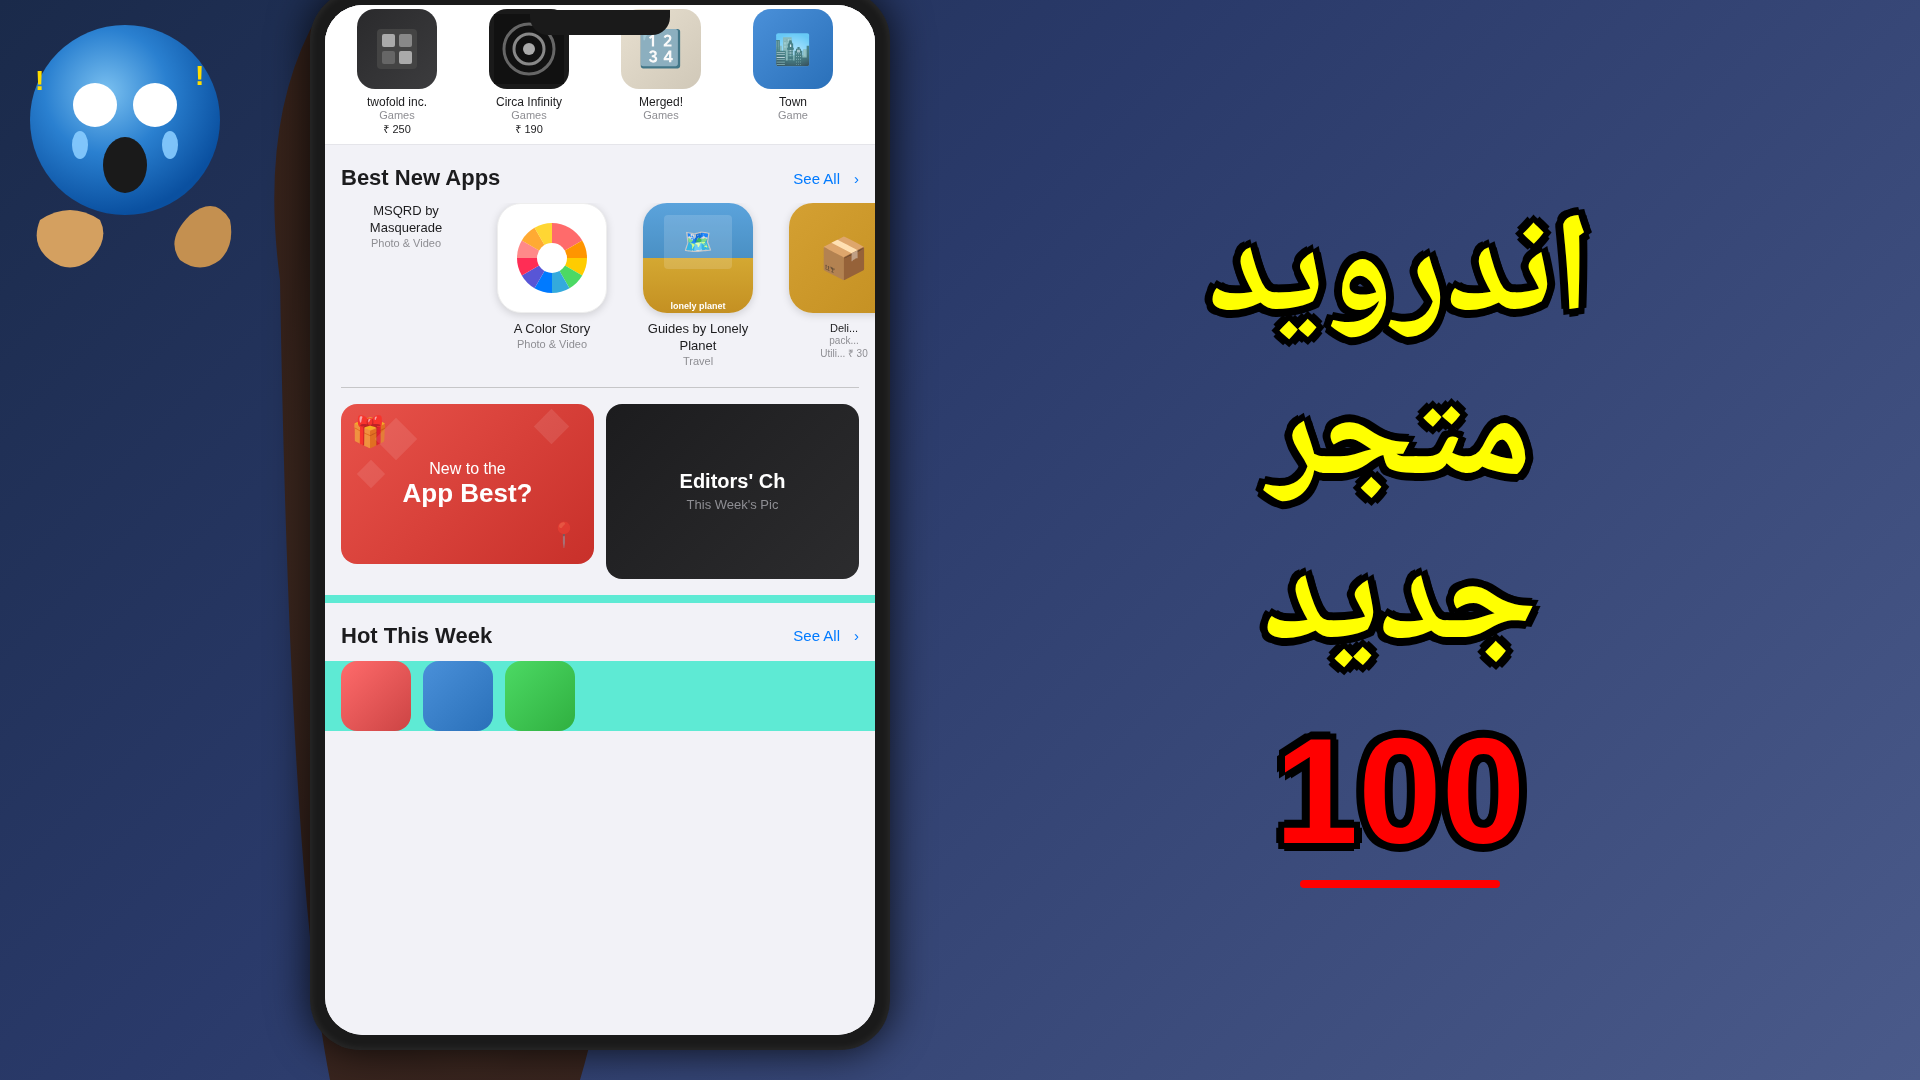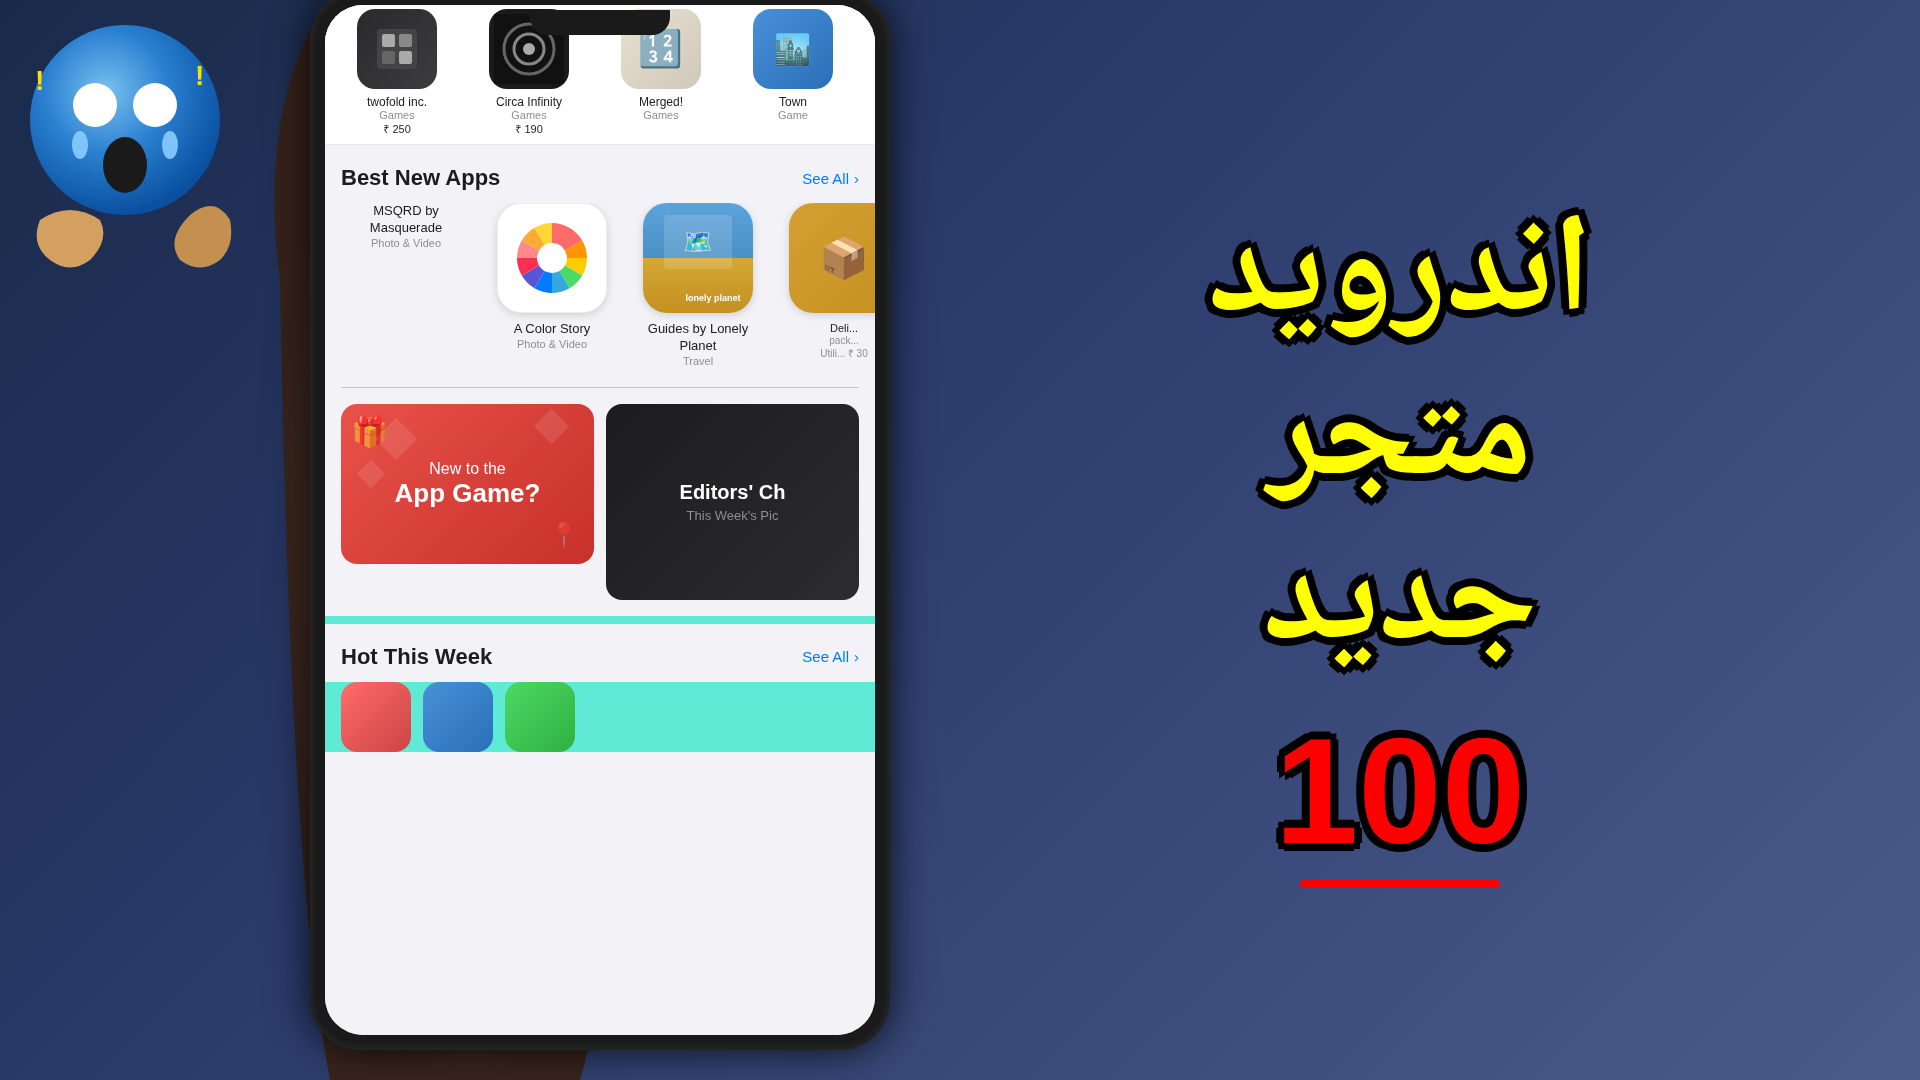--- a/index.html
+++ b/index.html
@@ -107,21 +107,21 @@
       font-size: 22px;
       font-weight: 700;
       color: #1c1c1e;
     }
 
     .see-all-link {
       font-size: 15px;
       color: #007aff;
       display: flex;
       align-items: center;
-      gap: 5px;
+      gap: 14px;
     }
 
     
     .apps-grid {
       display: flex;
       gap: 16px;
       padding: 0 16px 20px 16px;
       overflow: hidden;
       background: #f2f2f7;
     }
@@ -226,21 +226,21 @@
     .banner-new-subtitle {
       font-size: 26px;
       color: white;
       text-align: center;
       font-weight: 700;
       line-height: 1.2;
     }
 
     .banner-editors {
       flex: 1;
-      height: 196px;
+      height: 175px;
       background: linear-gradient(135deg, #1c1c1e, #2c2c2e);
       border-radius: 16px;
       display: flex;
       flex-direction: column;
       align-items: center;
       justify-content: center;
       padding: 16px;
       overflow: hidden;
     }
 
@@ -488,21 +488,21 @@
             <span class="app-card-name">A Color Story</span>
             <span class="app-card-category">Photo &amp; Video</span>
           </div>
 
           <div class="app-card">
             <div class="app-icon-large" style="background:linear-gradient(180deg,#5ba3dc 0%,#4a90c4 50%,#d4a832 50%,#c49022 100%); position:relative; overflow:hidden;">
 
               <div style="position:absolute; top:12px; left:50%; transform:translateX(-50%); width:68px; height:54px; background:rgba(255,255,255,0.15); border-radius:4px; display:flex; align-items:center; justify-content:center;">
                 <span style="font-size:24px; color:white;">🗺️</span>
               </div>
-              <div style="position:absolute; bottom:10px; left:50%; transform:translateX(-50%); font-size:9px; color:white; font-weight:700; text-align:center; white-space:nowrap;margin-left:15px;">lonely planet</div>
+              <div style="position:absolute; bottom:2px; left:50%; transform:translateX(-50%); font-size:9px; color:white; font-weight:700; text-align:center; white-space:nowrap;">lonely planet</div>
             </div>
             <span class="app-card-name">Guides by Lonely Planet</span>
             <span class="app-card-category">Travel</span>
           </div>
 
           <div class="app-card" style="overflow:hidden; max-width:60px;">
             <div class="app-icon-large" style="background:linear-gradient(135deg,#d4a032,#c49022); min-width:110px;">
               <span style="font-size:40px;">📦</span>
             </div>
             <span class="app-card-name" style="font-size:11px;">Deli...</span>
@@ -520,21 +520,21 @@
 
             <div style="position:absolute; top:10px; left:10px; font-size:30px; opacity:0.7;">🎁</div>
             <div style="position:absolute; bottom:15px; right:15px; font-size:24px; opacity:0.5;">📍</div>
 
             <div style="position:absolute; top:0; left:0; width:100%; height:100%; opacity:0.1;">
               <div style="position:absolute; top:20px; left:40px; width:30px; height:30px; background:white; transform:rotate(45deg);"></div>
               <div style="position:absolute; top:60px; left:20px; width:20px; height:20px; background:white; transform:rotate(45deg);"></div>
               <div style="position:absolute; top:10px; right:30px; width:25px; height:25px; background:white; transform:rotate(45deg);"></div>
             </div>
             <span class="banner-new-title">New to the</span>
-            <span class="banner-new-subtitle">App Game?</span>
+            <span class="banner-new-subtitle">App Best?</span>
           </div>
 
           <div class="banner-editors">
             <span class="banner-editors-title">Editors' Ch</span>
             <span class="banner-editors-sub">This Week's Pic</span>
           </div>
 
         </div>
 
         <div class="hot-section">

